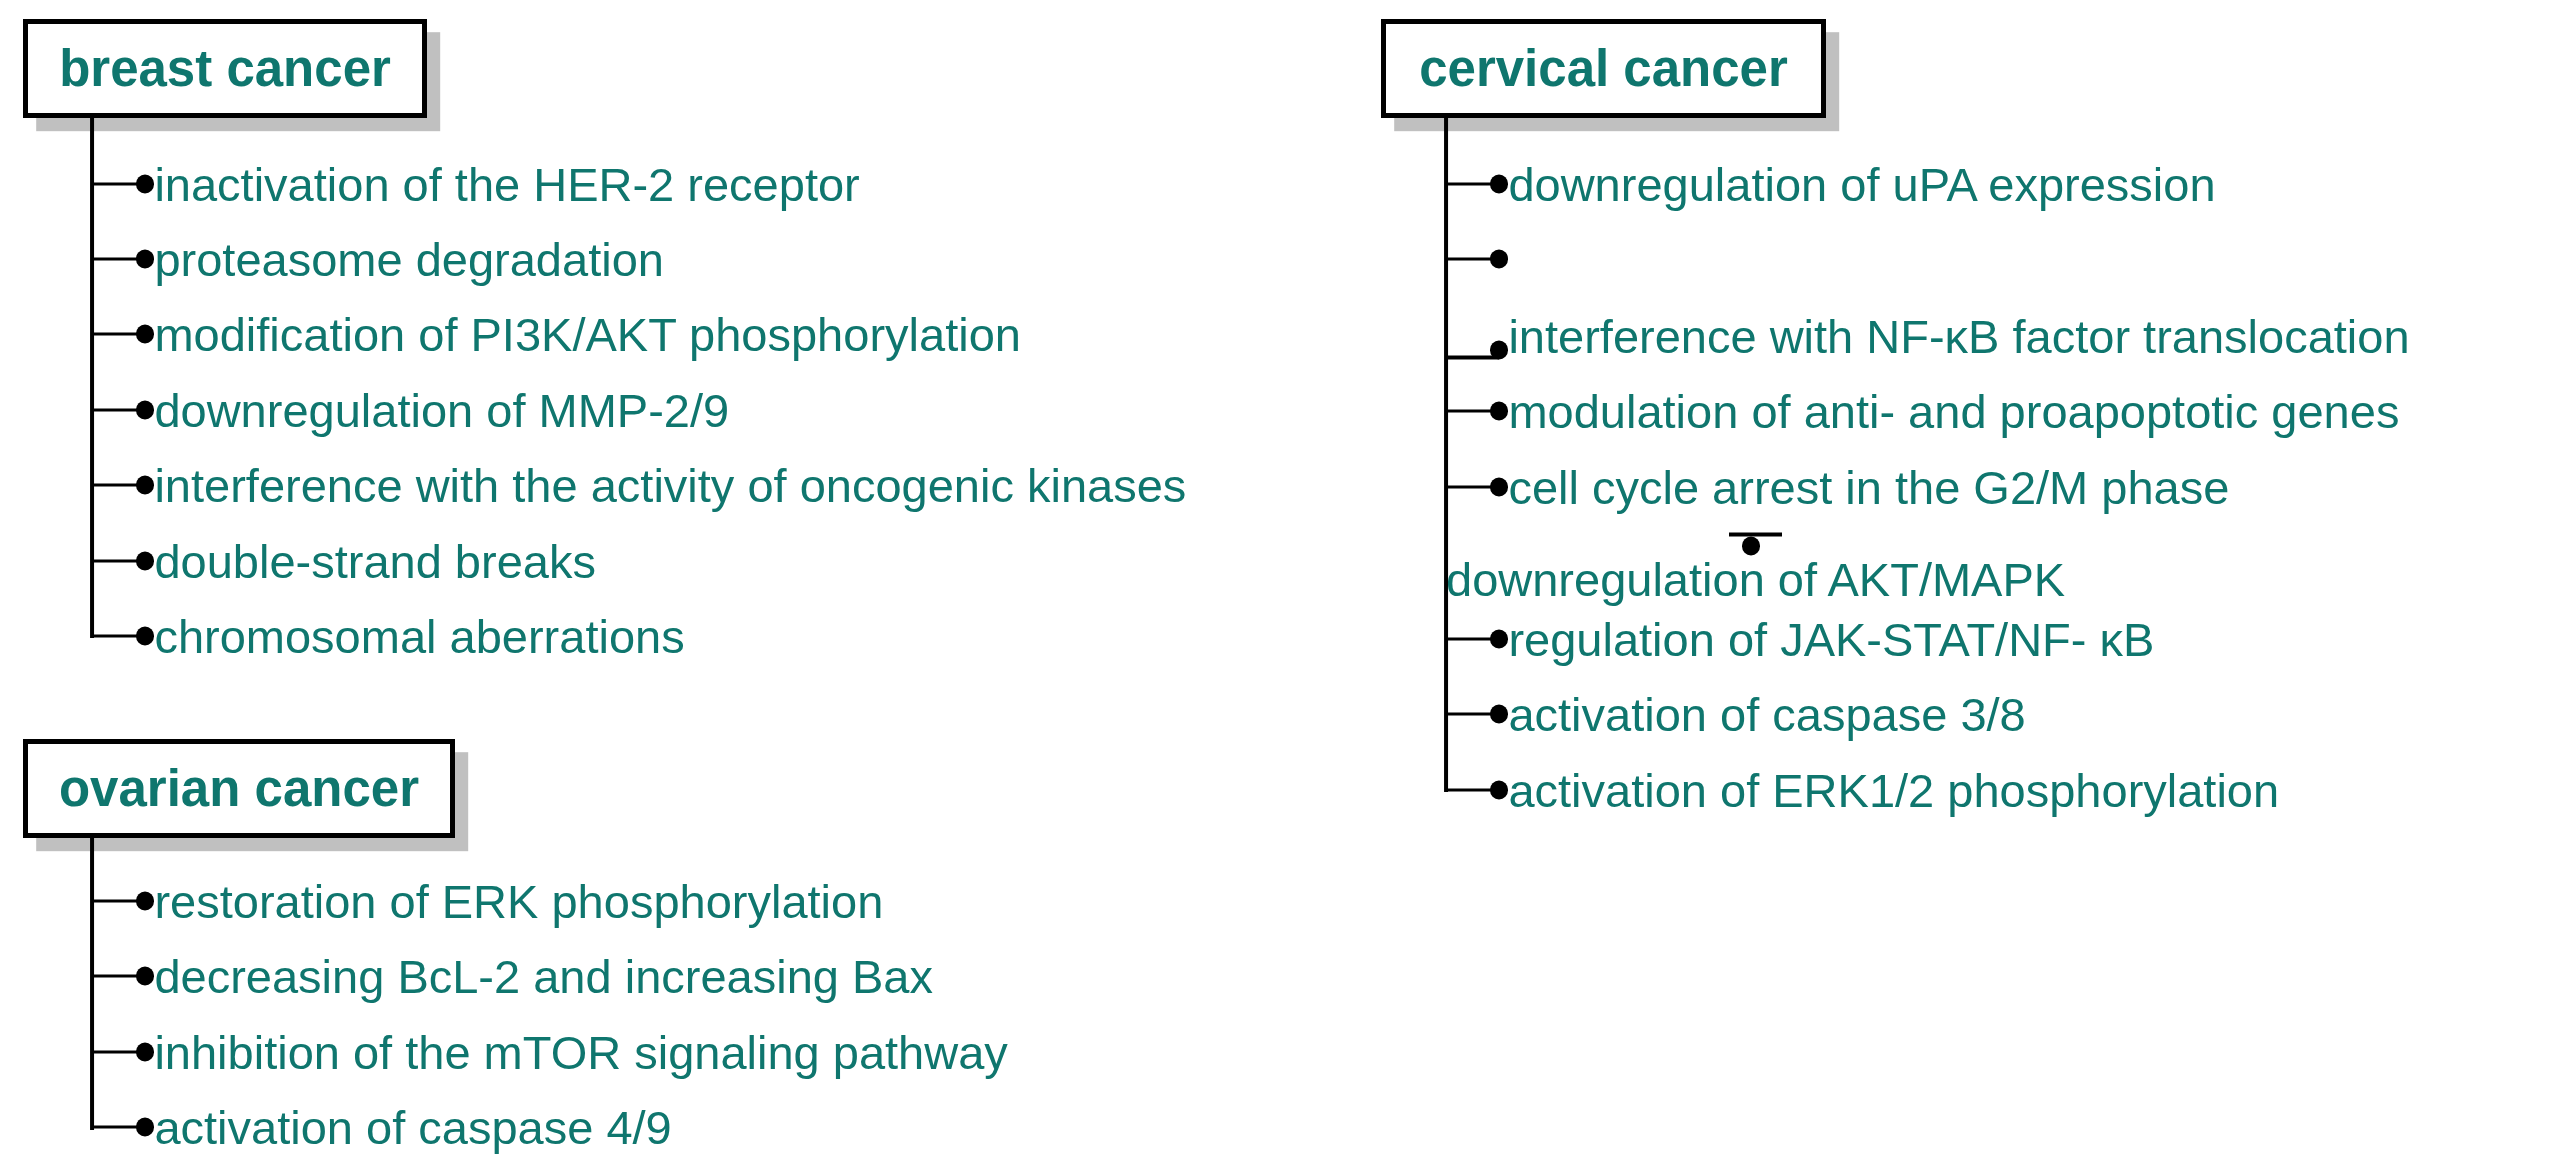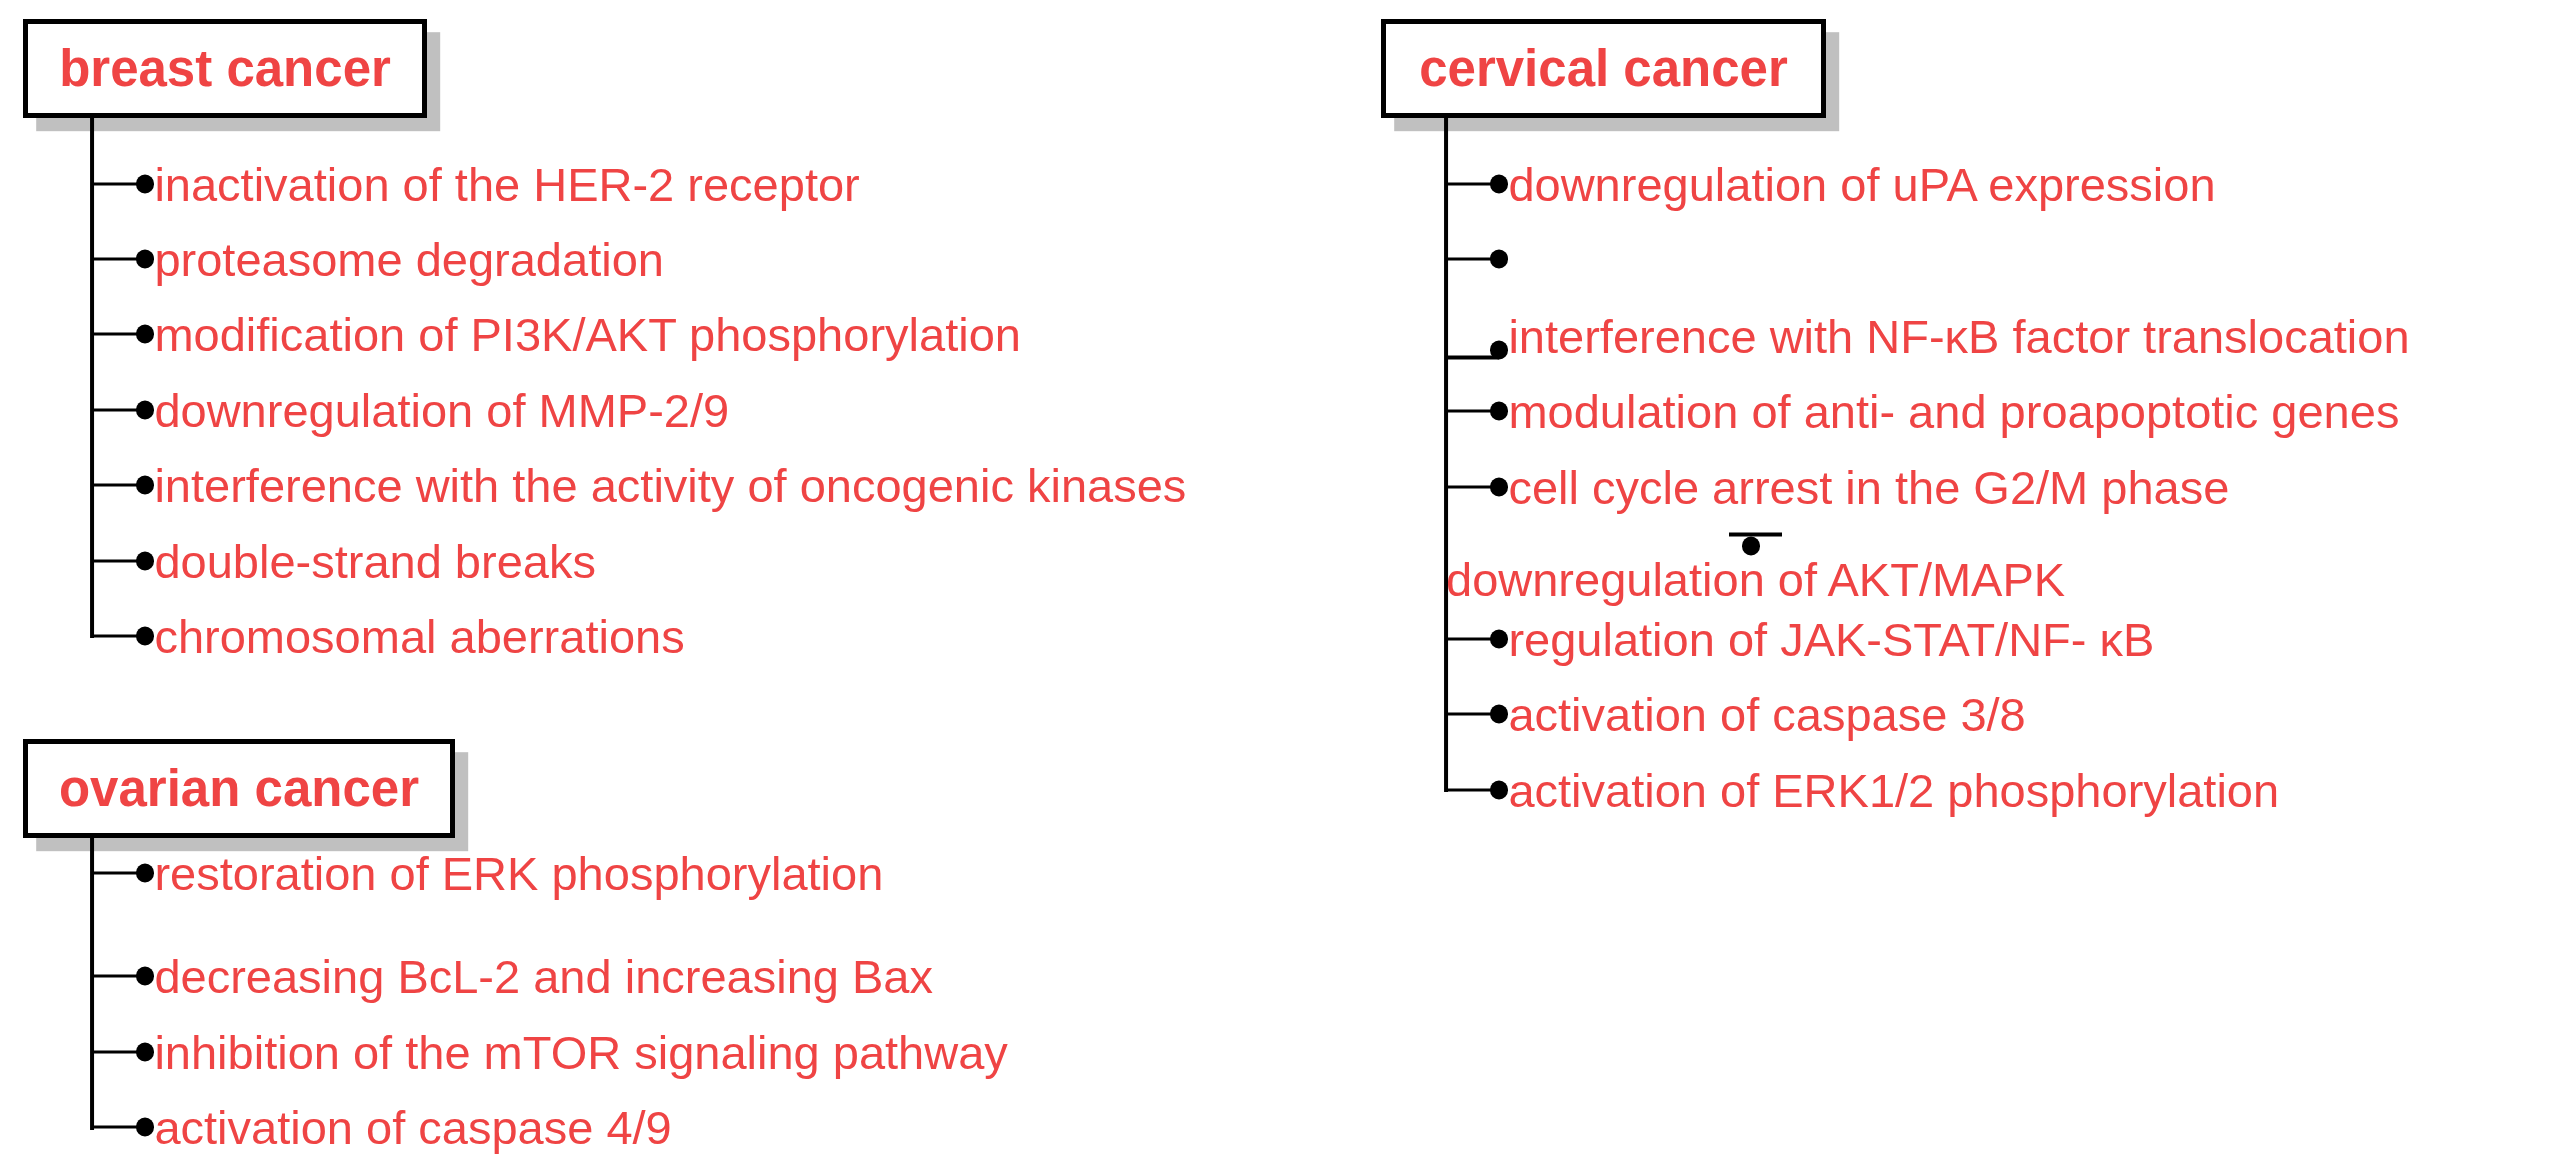--- a/index.html
+++ b/index.html
@@ -7,21 +7,21 @@
     padding: 0;
     background: #ffffff;
   }
   #canvas {
     position: relative;
     width: 2576px;
     height: 1174px;
     background: #ffffff;
     overflow: hidden;
     font-family: "Liberation Sans", sans-serif;
-    color: #ef4444;
+    color: #0f766e;
   }
   .cancer-box {
     position: absolute;
     box-sizing: border-box;
     height: 99px;
     border: 5.4px solid #000000;
     background: #ffffff;
     box-shadow: 13.2px 13.2px 0 0 #c0c0c0;
     display: flex;
     align-items: center;
@@ -107,21 +107,21 @@
     <span class="branch"></span>
     <span class="dot"></span>
     <span class="item-label">chromosomal aberrations</span>
   </div>
 
   <div class="cancer-box" style="left:23px; top:739px; width:432px;">
     <span>ovarian cancer</span>
   </div>
   <div class="trunk" style="left:92px; top:838px; height:292px;"></div>
 
-  <div class="item" style="left:92px; top:873px;">
+  <div class="item" style="left:92px; top:901px;">
     <span class="branch"></span>
     <span class="dot"></span>
     <span class="item-label">restoration of ERK phosphorylation</span>
   </div>
   <div class="item" style="left:92px; top:976px;">
     <span class="branch"></span>
     <span class="dot"></span>
     <span class="item-label">decreasing BcL-2 and increasing Bax</span>
   </div>
   <div class="item" style="left:92px; top:1052px;">

